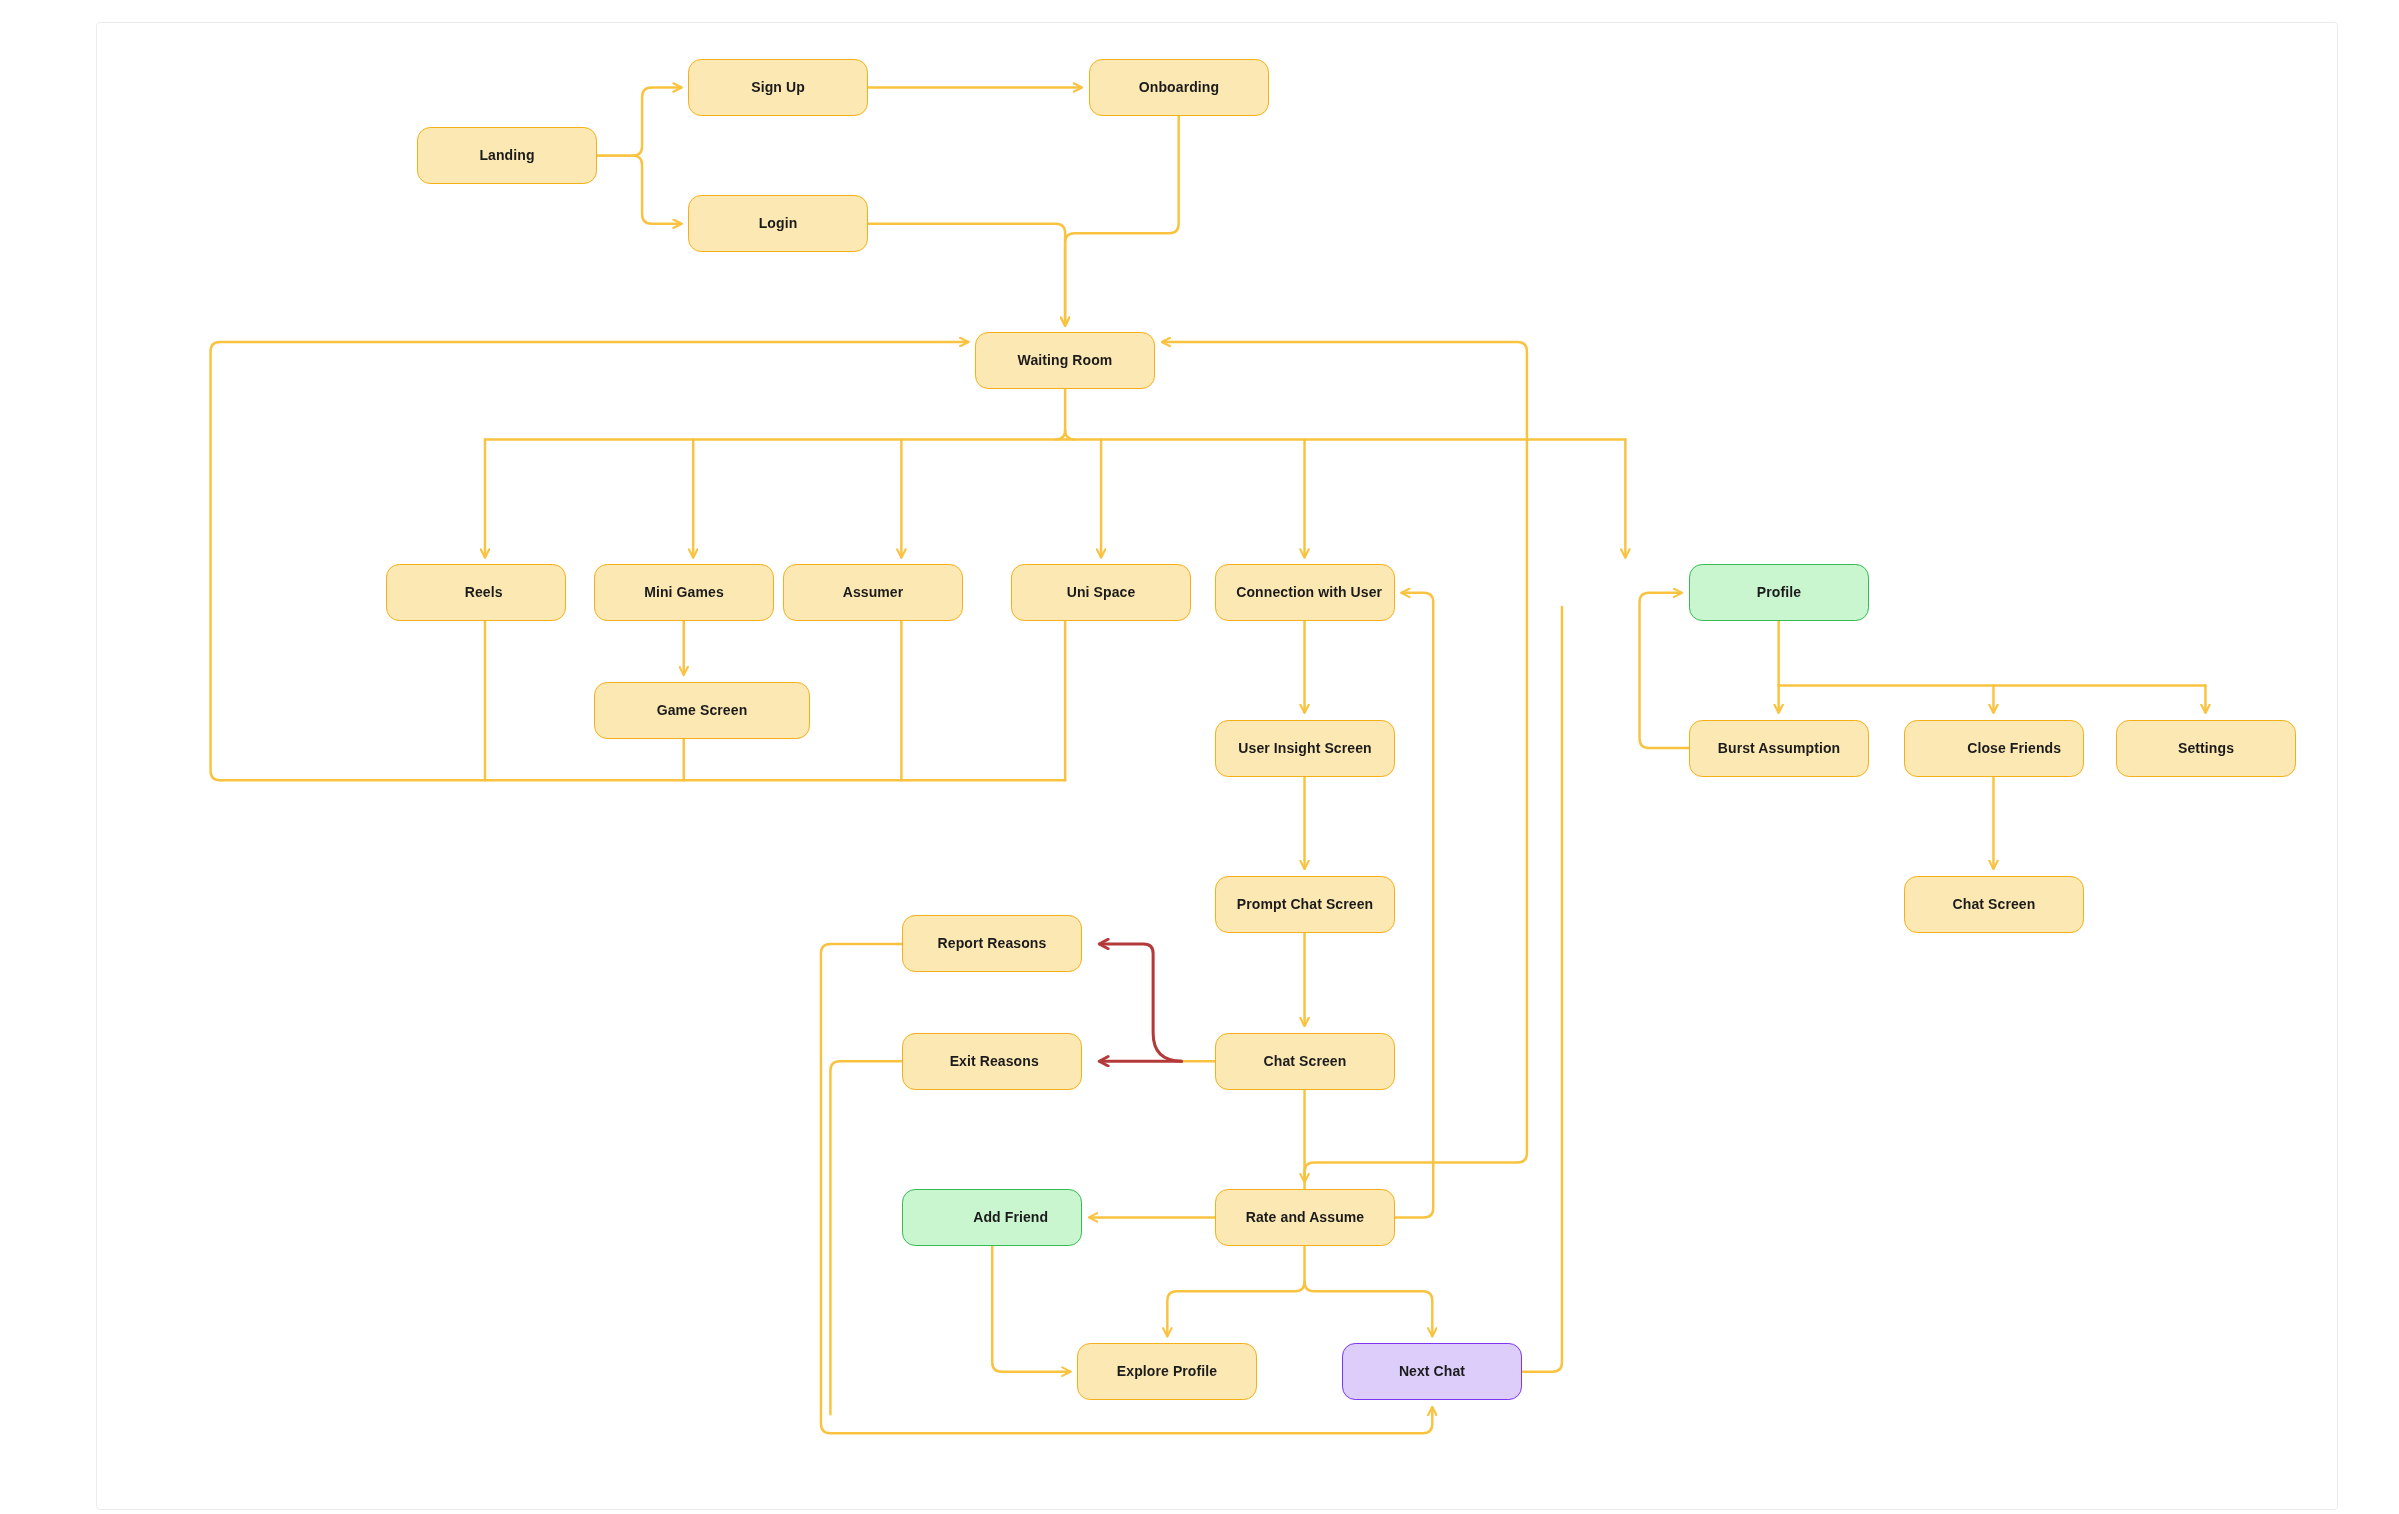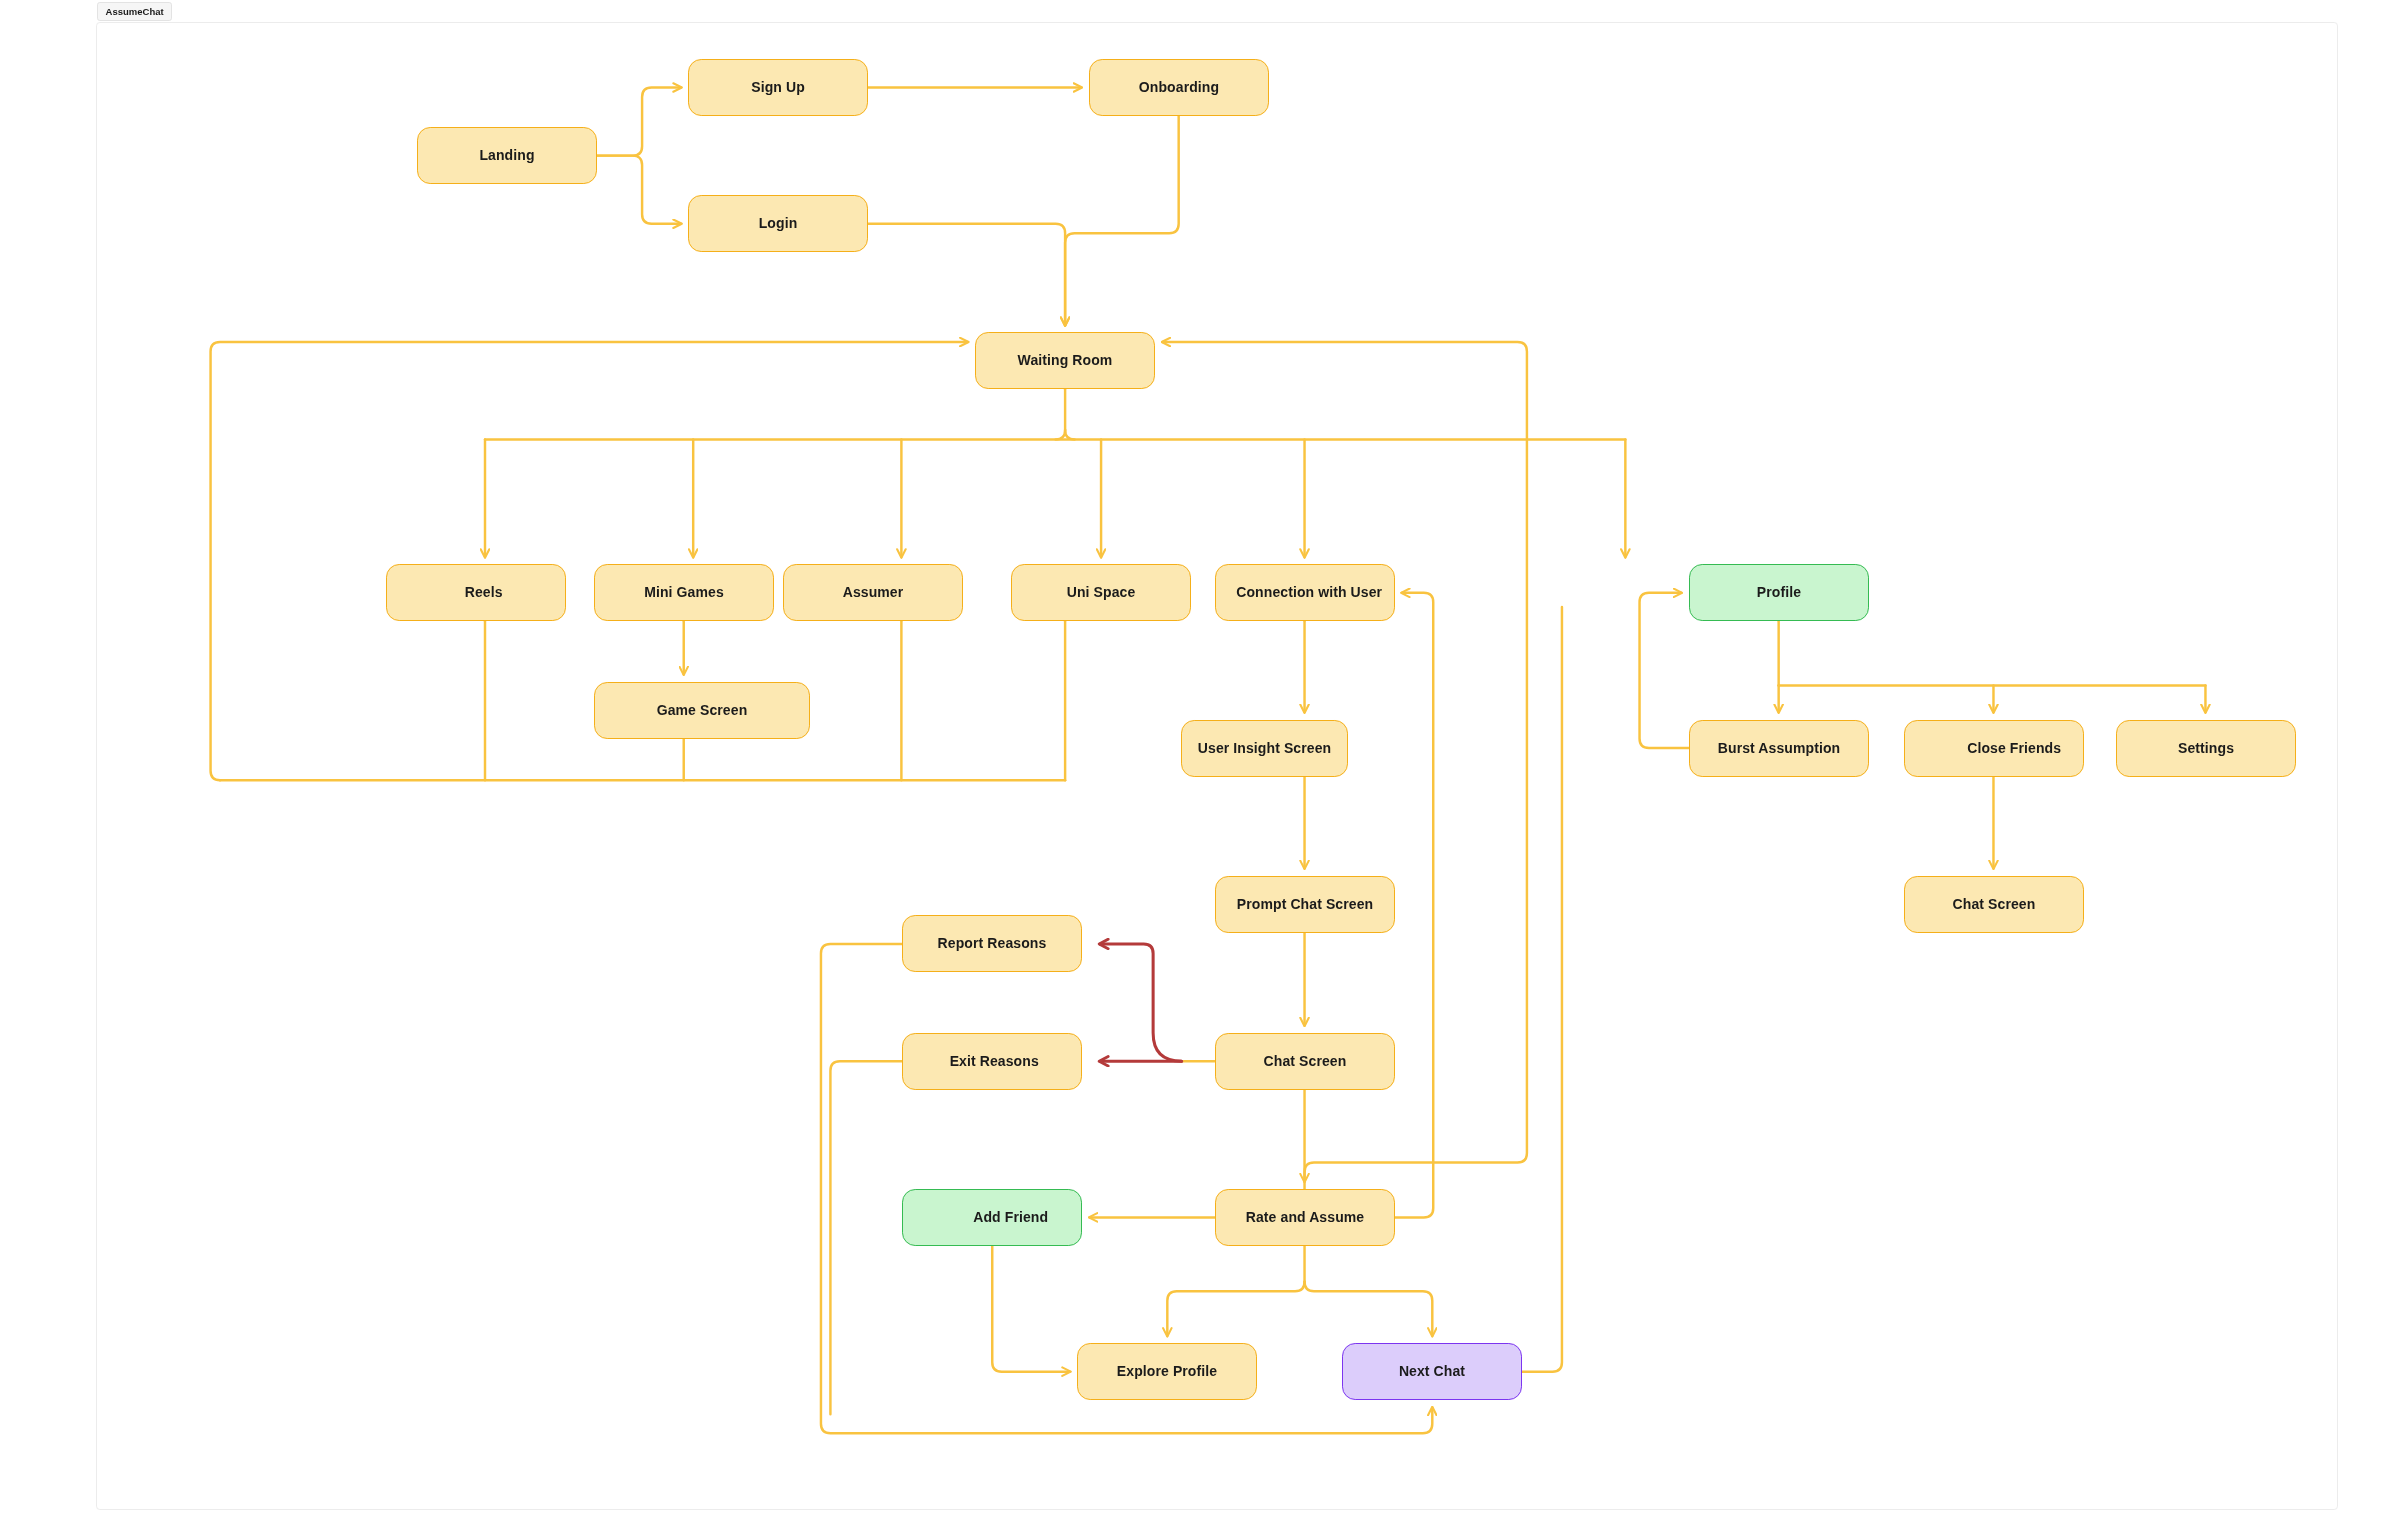--- a/index.html
+++ b/index.html
@@ -32,25 +32,20 @@
     z-index:5;
   }
   .node.green{background:#C9F5CF;border-color:#35BB52;}
   .node.purple{background:#DCCDFB;border-color:#7C35F0;}
 </style>
 </head>
 <body>
 
 <div id="app">
 
-  <div id="tabbar">
-    <div id="tab-chip">
-      <span>AssumeChat</span>
-    </div>
-  </div>
 
   <div id="canvas">
 
     <svg id="edges" viewBox="0 0 2367 1570" xmlns="http://www.w3.org/2000/svg">
       <defs>
         <marker id="ah" markerWidth="11" markerHeight="11" refX="9" refY="5.5" orient="auto" markerUnits="userSpaceOnUse">
           <path d="M1,1 L10,5.5 L1,10" fill="none" stroke="#F9C340" stroke-width="2.2" stroke-linecap="round" stroke-linejoin="round"></path>
         </marker>
         <marker id="ahr" markerWidth="13" markerHeight="13" refX="10" refY="6.5" orient="auto" markerUnits="userSpaceOnUse">
           <path d="M1.5,1.5 L11,6.5 L1.5,11.5" fill="none" stroke="#B43A3A" stroke-width="3" stroke-linecap="round" stroke-linejoin="round"></path>
@@ -162,21 +157,21 @@
       </div>
     <div class="node" style="left:1118px;top:541px;width:180px;height:57px;padding-left:16px;">
         <span>Connection with User</span>
       </div>
     <div class="node green" style="left:1592px;top:541px;width:180px;height:57px;">
         <span>Profile</span>
       </div>
     <div class="node" style="left:497px;top:659px;width:216px;height:57px;">
         <span>Game Screen</span>
       </div>
-    <div class="node" style="left:1084px;top:697px;width:167px;height:57px;">
+    <div class="node" style="left:1118px;top:697px;width:180px;height:57px;">
         <span>User Insight Screen</span>
       </div>
     <div class="node" style="left:1592px;top:697px;width:180px;height:57px;">
         <span>Burst Assumption</span>
       </div>
     <div class="node" style="left:1807px;top:697px;width:180px;height:57px;padding-left:48px;">
         <span>Close Friends</span>
       </div>
     <div class="node" style="left:2019px;top:697px;width:180px;height:57px;">
         <span>Settings</span>

